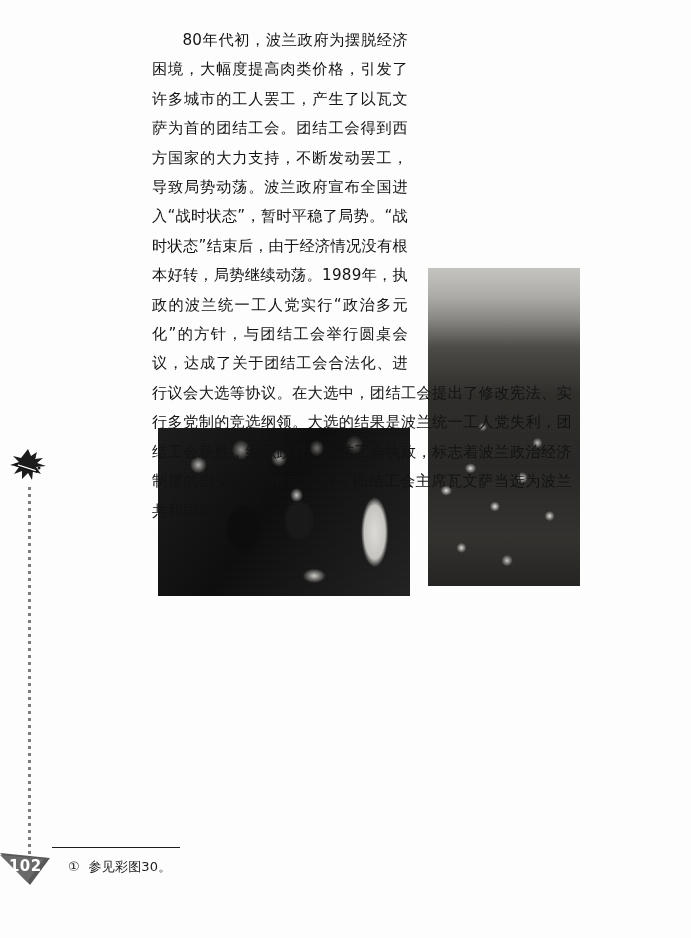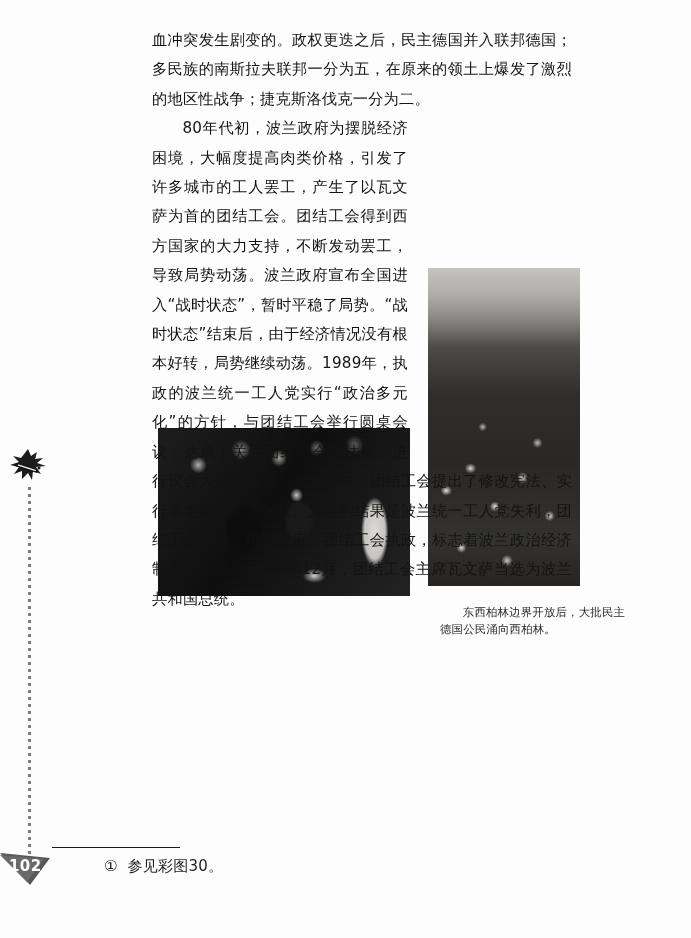--- a/index.html
+++ b/index.html
@@ -152,25 +152,24 @@
     top: 847px;
     width: 128px;
     height: 1px;
     background: #1b1b1b;
   }
   .footnote {
     position: absolute;
     left: 68px;
     top: 858px;
     font-family: "DejaVu Sans", "Liberation Sans", sans-serif;
-    font-size: 15px;
+    font-size: 13px;
     line-height: 17px;
     color: #1d1d1d;
     letter-spacing: 0.2px;
-    margin-left: 36px;
   }
 
   
   .folio {
     position: absolute;
     left: 0px;
     top: 852px;
     width: 50px;
     height: 34px;
   }
@@ -210,32 +209,30 @@
       </g>
     </svg>
   </div>
   <div class="margin-rule"></div>
 
   <div class="photo photo-right"></div>
   <div class="photo photo-left"></div>
 
   <div class="content">
 
-    <p class="body-par">血冲突发生剧变的。政权更迭之后，民主德国并入联邦德国；多民族的南斯拉夫联邦一分为五，在原来的领土上爆发了激烈的地区性战争；捷克斯洛伐克一分为二。</p>
 
     <p class="body-par indent">
       <span class="float-right-photo"></span>
       <span>80年代初，波兰政府为摆脱经济困境，大幅度提高肉类价格，引发了许多城市的工人罢工，产生了以瓦文萨为首的团结工会。团结工会得到西方国家的大力支持，不断发动罢工，导致局势动荡。波兰政府宣布全国进入“战时状态”，暂时平稳了局势。“战时状态”结束后，由于经济情况没有根本好转，局势继续动荡。1989年，执政的波兰统一工人党实行“政治多元化”的方针，与团结工会举行圆桌会议，达成了关于团结工会合法化、进行议会大选等协议。在大选中，团结工会提出了修改宪法、实行多党制的竞选纲领。大选的结果是波兰统一工人党失利，团结工会获胜，组织政府。团结工会执政，标志着波兰政治经济制度的剧变。1990年12月，团结工会主席瓦文萨当选为波兰共和国总统。</span>
     </p>
 
     <div style="height:332px"></div>
 
   </div>
 
-  <div class="caption caption-right">东西柏林边界开放后，大批民主德国公民涌向西柏林。</div>
 
   <div class="footnote-rule"></div>
   <div class="footnote">
     <span>①</span>&nbsp;
     <span>参见彩图30。</span>
   </div>
 
   <div class="folio">
     <svg class="folio-shape" width="50" height="34" viewBox="0 0 50 34" aria-hidden="true">
       <path d="M0 1 L50 6 L30 33 Z" fill="#585858"></path>

